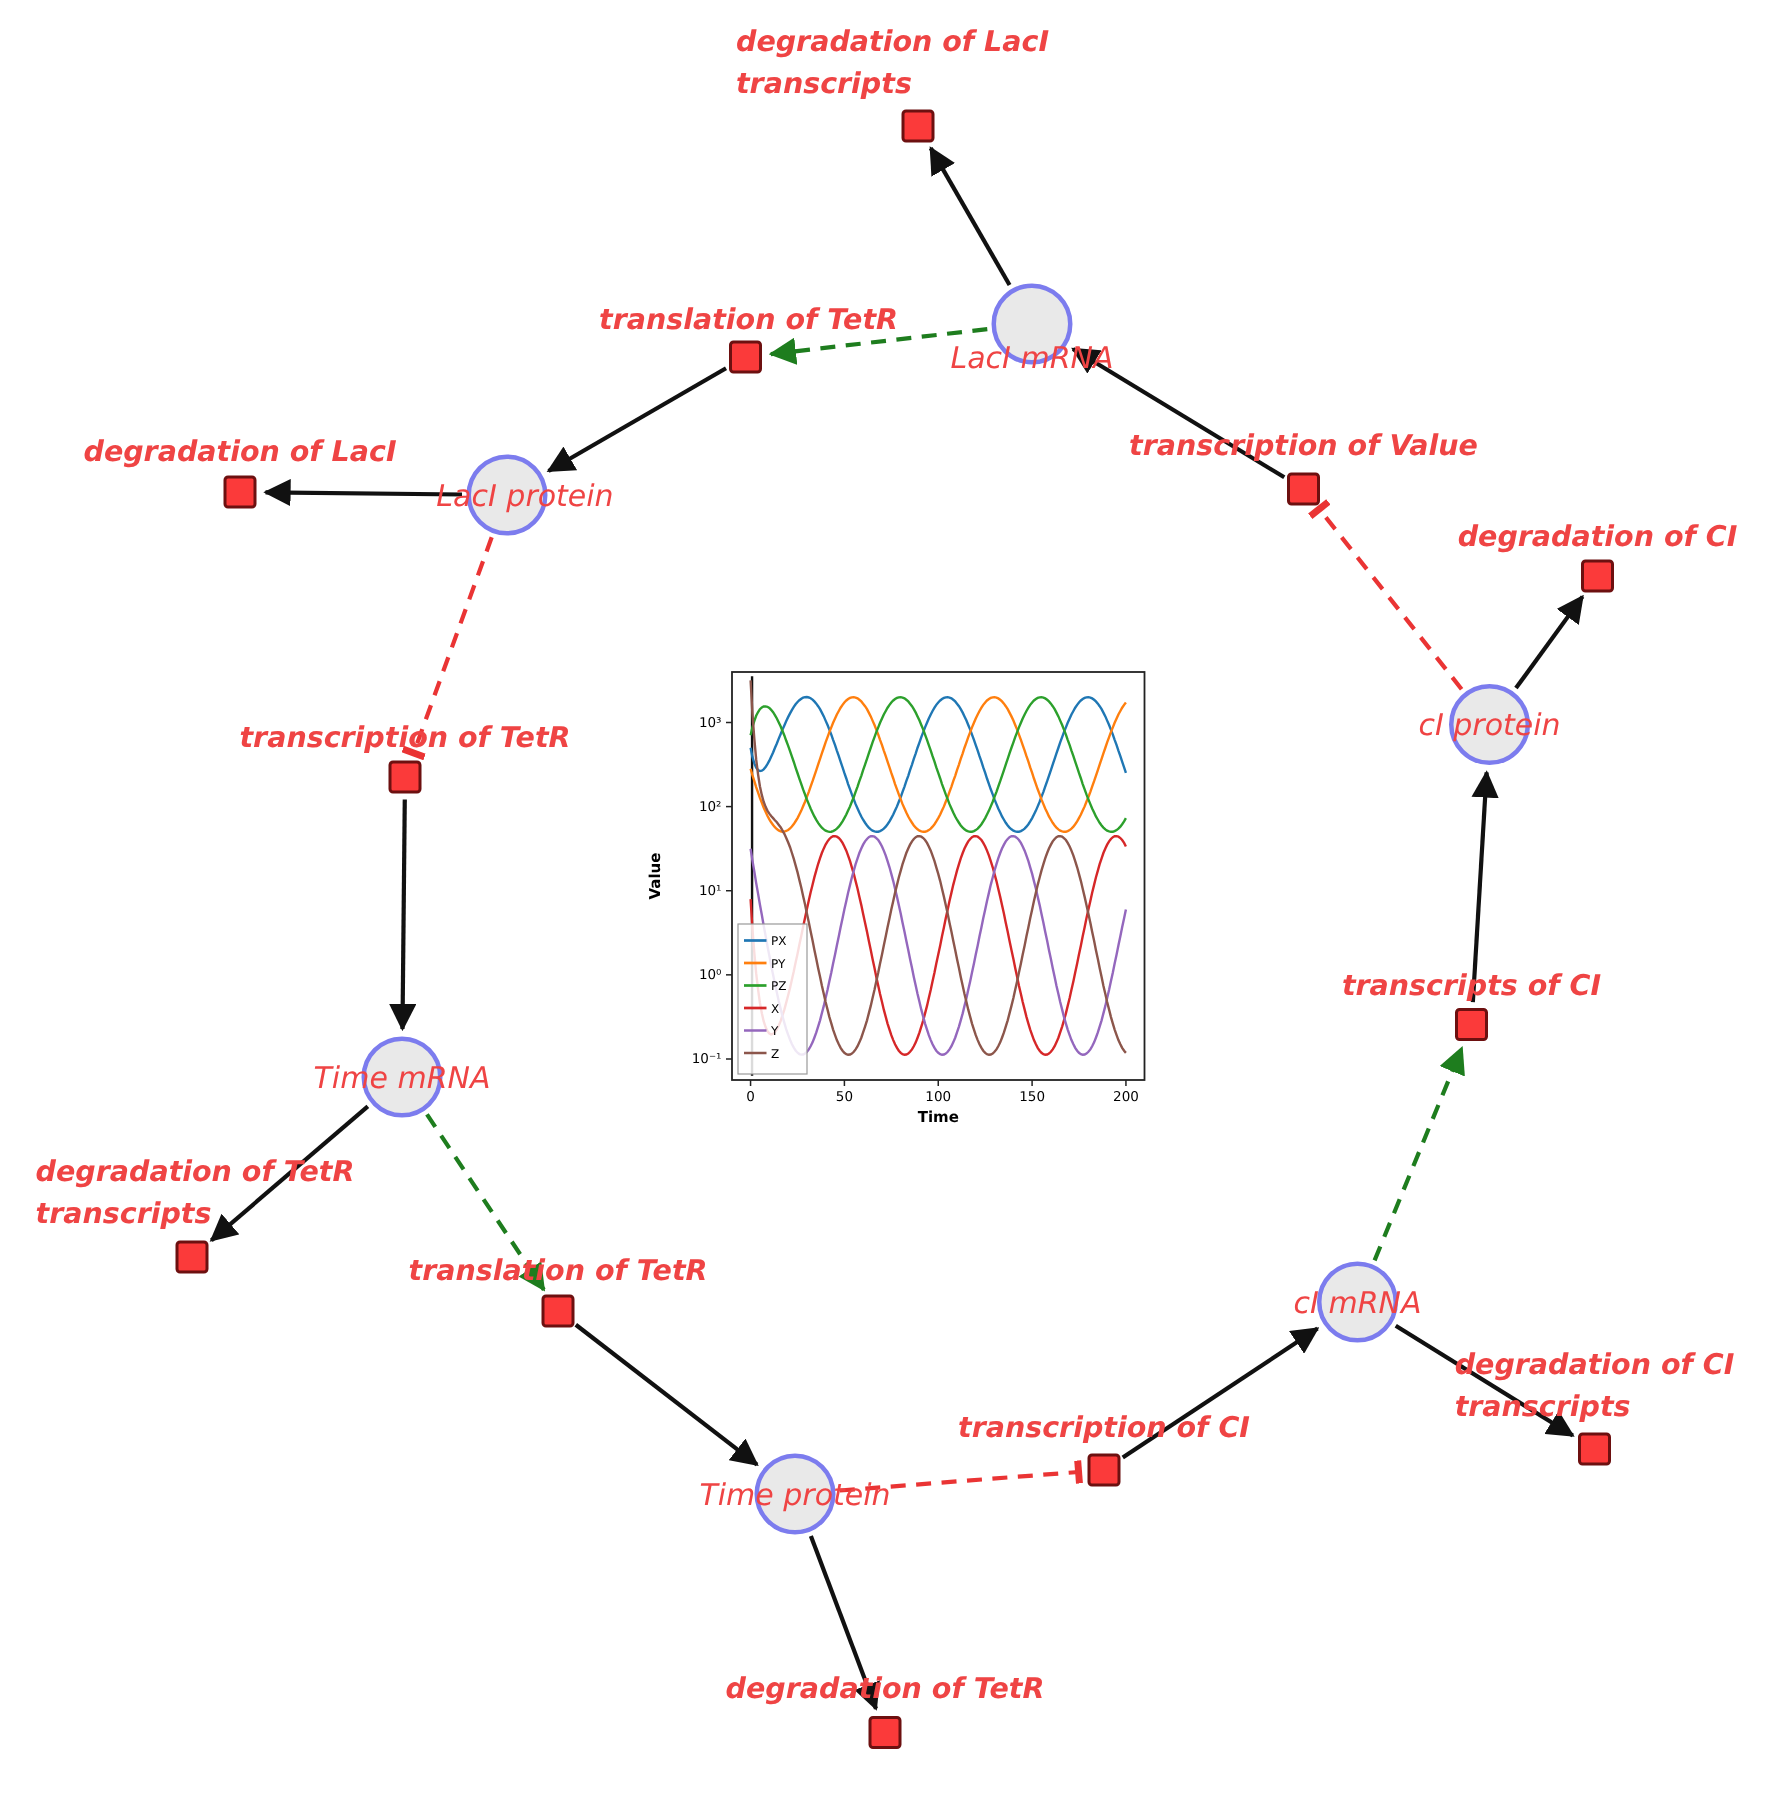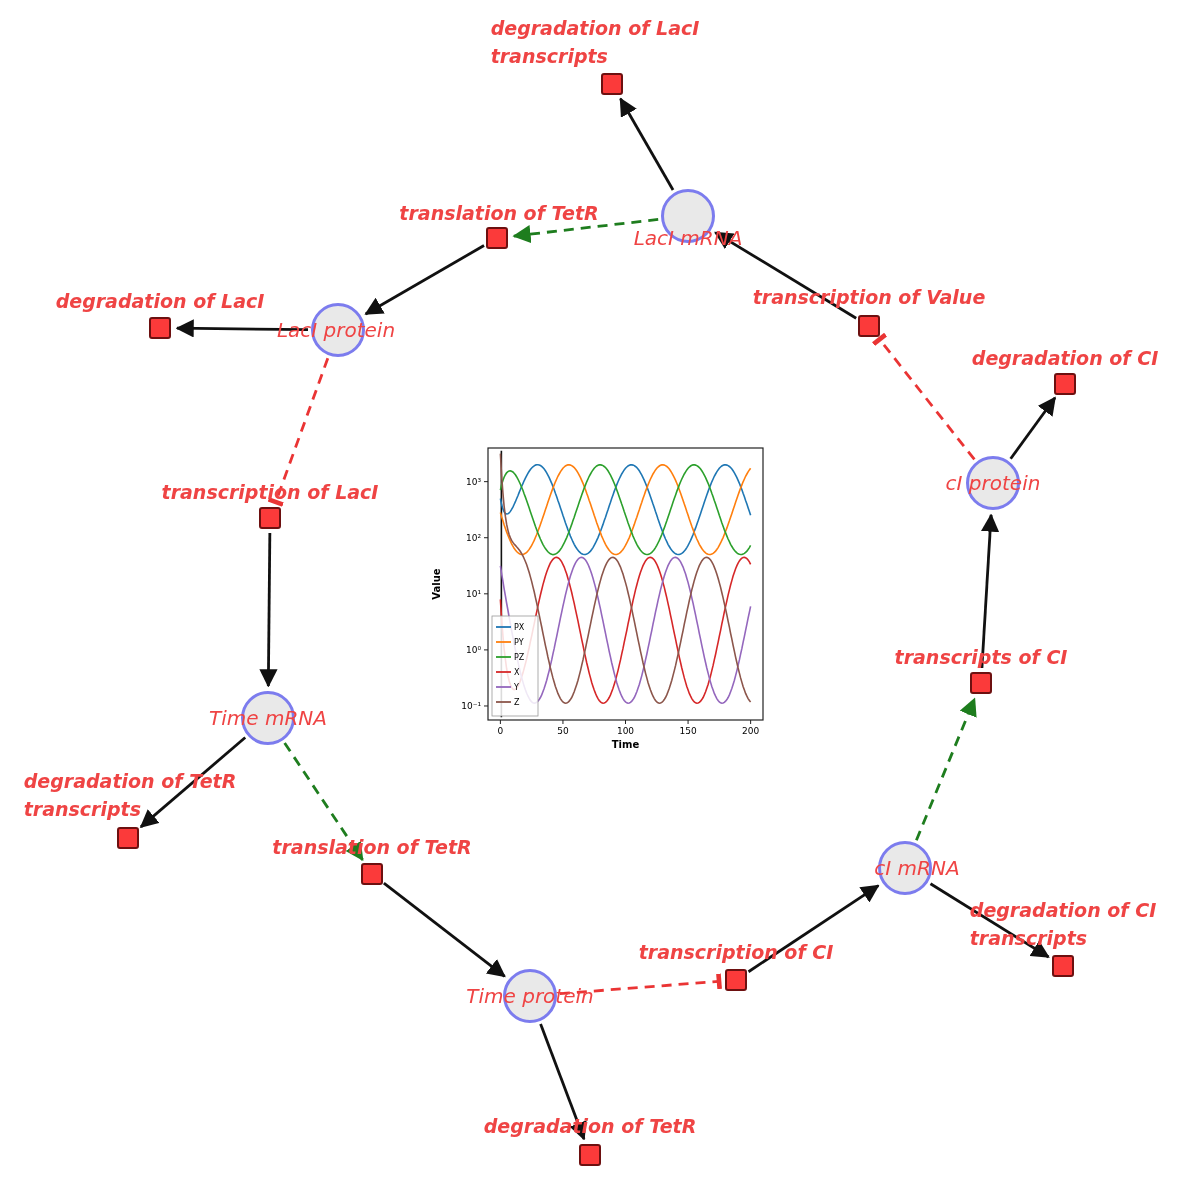--- a/index.html
+++ b/index.html
@@ -48,27 +48,27 @@
       <line x1="930.4941898168574" y1="883.8128519117217" x2="1048.5532924371141" y2="957.039383916691" stroke="#111111" stroke-width="2.8" marker-end="url(#m-arrow-dark)"></line>
       <line x1="916.3998575026718" y1="840.2503468684962" x2="974.5400807484859" y2="698.7248034411855" stroke="#1e7d1e" stroke-width="2.8" marker-end="url(#m-arrow-green)" stroke-dasharray="10 7"></line>
       <line x1="981.8983843609192" y1="668.0269273180133" x2="991.0834466967057" y2="514.9425550549049" stroke="#111111" stroke-width="2.8" marker-end="url(#m-arrow-dark)"></line>
       <line x1="1010.6451509302514" y1="458.73791747090434" x2="1055.001081139524" y2="397.7485134331542" stroke="#111111" stroke-width="2.8" marker-end="url(#m-arrow-dark)"></line>
       <line x1="974.405809776809" y1="459.4573559270887" x2="879.5367077931417" y2="339.3408316413164" stroke="#ea3434" stroke-width="2.8" marker-end="url(#m-tee-red)" stroke-dasharray="10 7"></line>
     </svg>
   <div id="nodes">
       <div class="species-node" style="left: 661px; top: 189px;"></div>
       <div class="node-label species-label" style="left: 688px; top: 200px; margin-top: 38px;">LacI mRNA</div>
       <div class="species-node" style="left: 311px; top: 303px;"></div>
-      <div class="node-label species-label" style="left: 336px; top: 330px;">LacI protein</div>
+      <div class="node-label species-label" style="left: 350px; top: 330px;">LacI protein</div>
       <div class="species-node" style="left: 241px; top: 691px;"></div>
       <div class="node-label species-label" style="left: 268px; top: 718px;">Time mRNA</div>
       <div class="species-node" style="left: 503px; top: 969px;"></div>
       <div class="node-label species-label" style="left: 530px; top: 996px;">Time protein</div>
       <div class="species-node" style="left: 878px; top: 841px;"></div>
-      <div class="node-label species-label" style="left: 905px; top: 868px; margin-left: 12px;">cI mRNA</div>
+      <div class="node-label species-label" style="left: 905px; top: 868px;">cI mRNA</div>
       <div class="species-node" style="left: 966px; top: 456px;"></div>
       <div class="node-label species-label" style="left: 993px; top: 483px;">cI protein</div>
       <div class="reaction-node" style="left: 601px; top: 73px;"></div>
       <div class="node-label reaction-label" style="left: 595px; top: 42px;">
         <div class="">degradation of LacI</div>
         <div class="">transcripts</div>
       </div>
       <div class="reaction-node" style="left: 486px; top: 227px;"></div>
       <div class="node-label reaction-label" style="left: 499px; top: 213px;">
         <div class="">translation of TetR</div>
@@ -80,21 +80,21 @@
       <div class="reaction-node" style="left: 149px; top: 317px;"></div>
       <div class="node-label reaction-label" style="left: 160px; top: 301px;">
         <div class="">degradation of LacI</div>
       </div>
       <div class="reaction-node" style="left: 1054px; top: 373px;"></div>
       <div class="node-label reaction-label" style="left: 1065px; top: 358px;">
         <div class="">degradation of CI</div>
       </div>
       <div class="reaction-node" style="left: 259px; top: 507px;"></div>
       <div class="node-label reaction-label" style="left: 270px; top: 492px;">
-        <div class="">transcription of LacI</div>
+        <div class="">transcription of TetR</div>
       </div>
       <div class="reaction-node" style="left: 970px; top: 672px;"></div>
       <div class="node-label reaction-label" style="left: 981px; top: 657px;">
         <div class="">transcripts of CI</div>
       </div>
       <div class="reaction-node" style="left: 117px; top: 827px;"></div>
       <div class="node-label reaction-label" style="left: 130px; top: 795px;">
         <div class="">degradation of TetR</div>
         <div class="">transcripts</div>
       </div>

